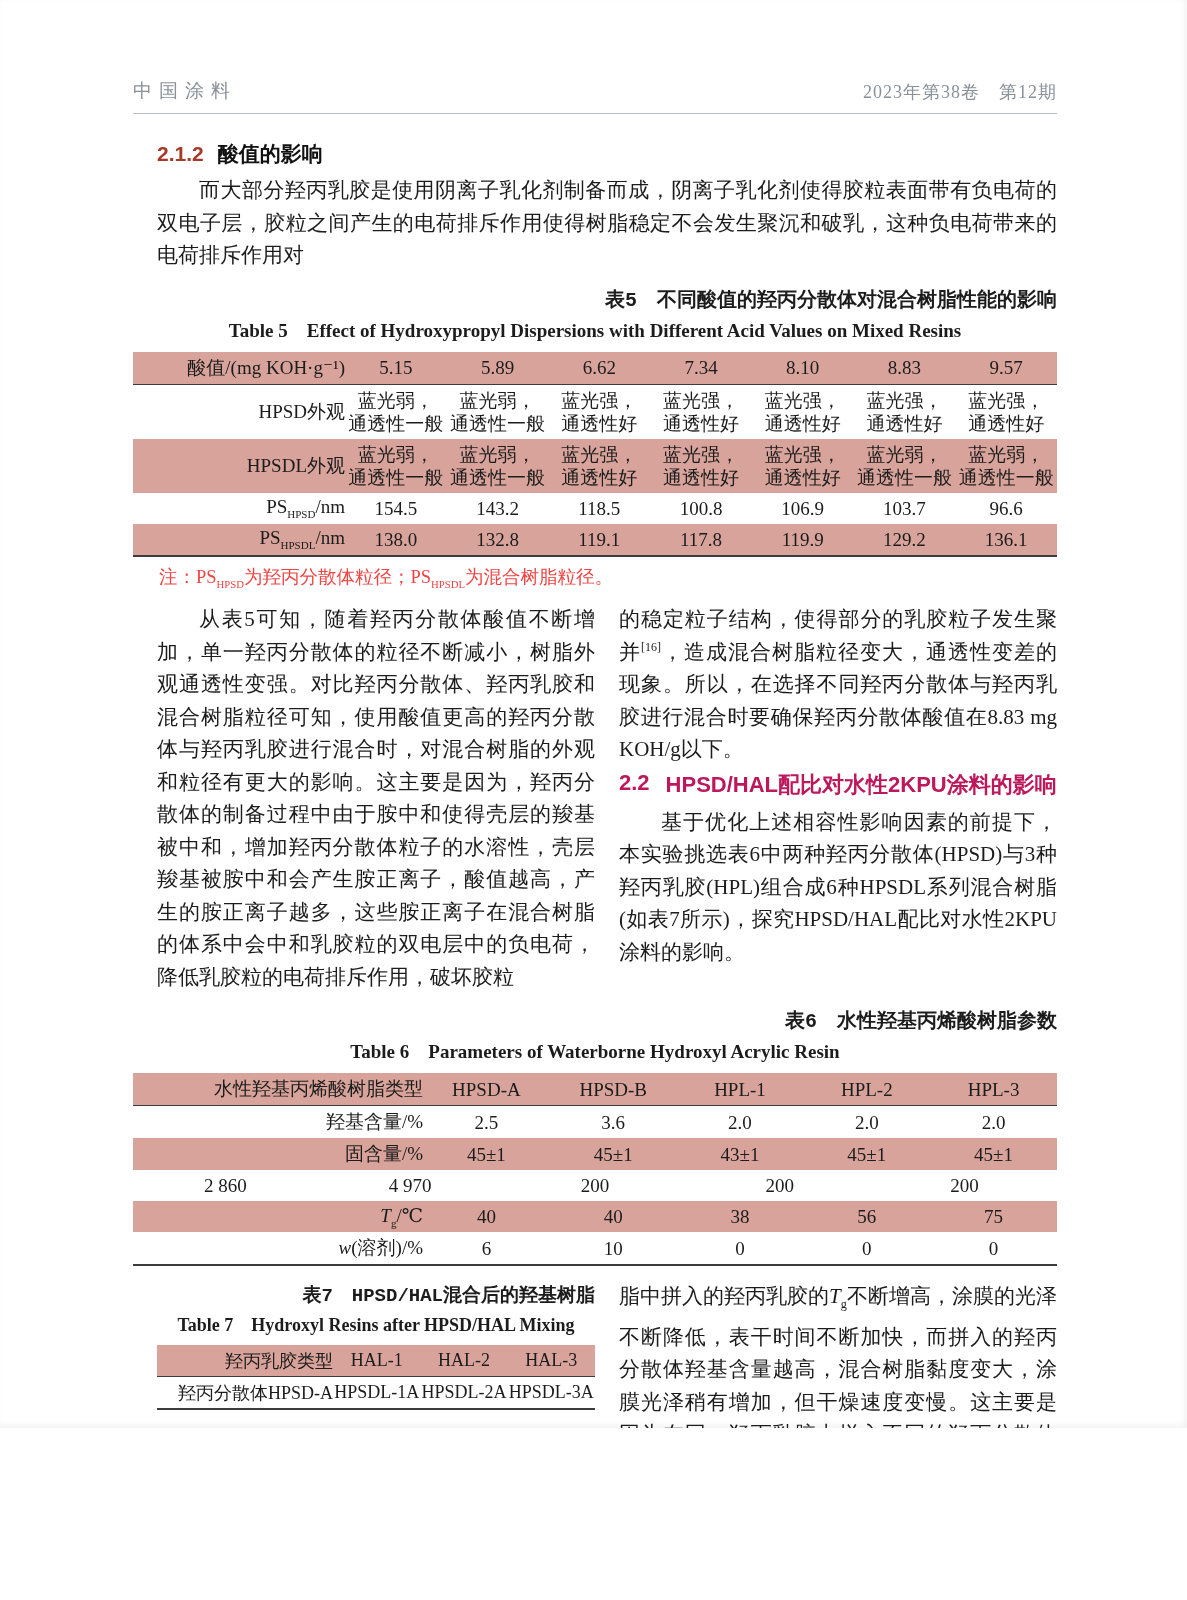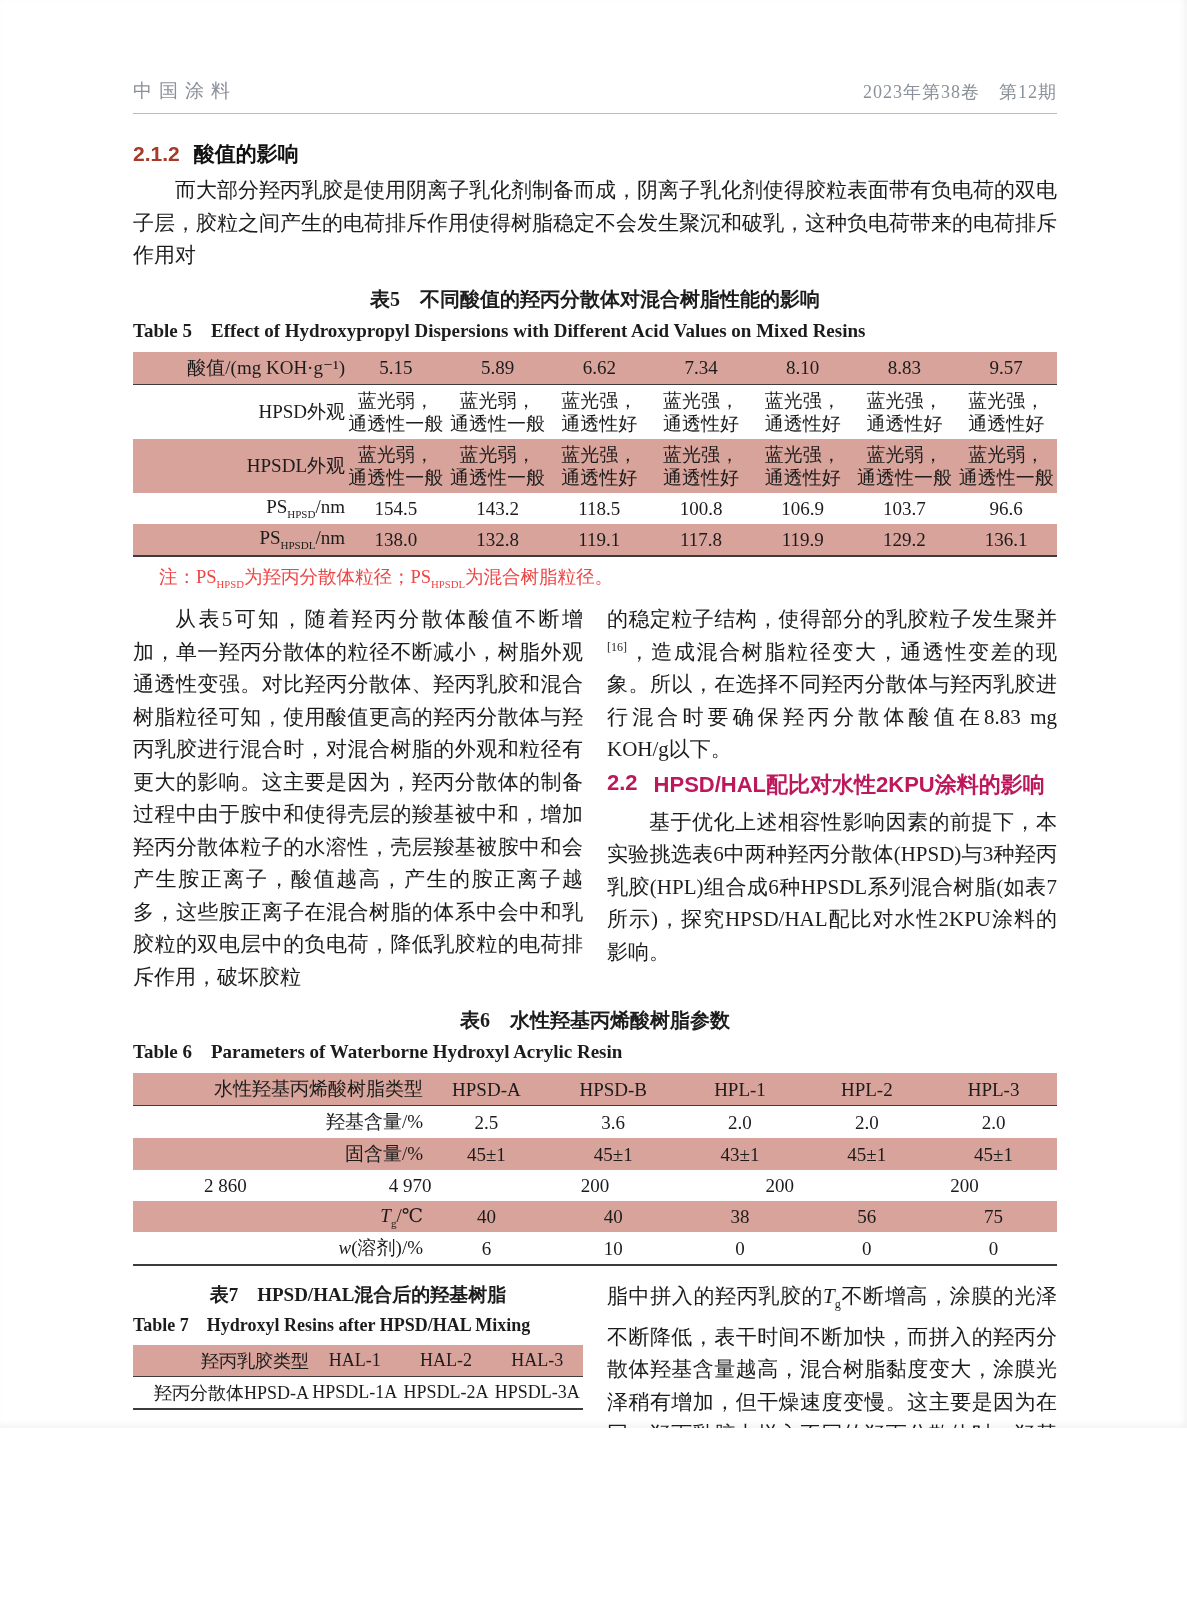--- a/index.html
+++ b/index.html
@@ -17,39 +17,39 @@
   
   .runhead{
     display:flex;justify-content:space-between;align-items:flex-end;
     color:#8a9199;font-size:19px;
     border-bottom:1px solid #b9bec4;
     padding-bottom:9px;margin-bottom:26px;
   }
   .runhead .journal{letter-spacing:7px;}
   .runhead .issue{letter-spacing:1px;font-size:18px;}
   
-  .twocol{display:flex;gap:24px;}
+  .twocol{display:flex;gap:24px;margin-left:24px;}
   .col{flex:1 1 0;min-width:0;}
   p.body{
     margin:0;font-size:21px;line-height:32.5px;text-align:justify;
   }
   p.indent{text-indent:2em;}
   sup.ref{font-size:12px;vertical-align:super;line-height:0;}
   
   .h3{display:flex;align-items:baseline;gap:14px;margin:0 0 6px 0;
       font-family:"Liberation Sans","DejaVu Sans",sans-serif;font-size:21px;font-weight:bold;}
   .h3 .num{color:#a63a28;}
   .h3 .ttl{color:#111;}
   .h2red{margin:4px 0 6px 0;font-family:"Liberation Sans","DejaVu Sans",sans-serif;
       font-size:22px;font-weight:bold;color:#be185d;display:flex;gap:16px;}
   
   .tblock{margin:14px 0 14px 0;}
-  .t-title-cn{text-align:center;font-family:Liberation Serif, serif;
+  .t-title-cn{text-align:right;font-family:Liberation Mono, monospace;
       font-weight:bold;font-size:20px;margin-bottom:5px;}
-  .t-title-en{text-align:left;font-weight:bold;font-size:19px;margin-bottom:8px;}
+  .t-title-en{text-align:center;font-weight:bold;font-size:19px;margin-bottom:8px;}
   .dtable{border-bottom:2px solid #3c3c3c;}
   .dtable .trow{display:flex;align-items:center;min-height:31px;font-size:19px;}
   .dtable .trow:first-child{border-bottom:1.5px solid #3c3c3c;}
   .dtable .trow:nth-child(odd){background:#d8a39a;}
   .dtable .tlabel{text-align:right;padding:3px 0 3px 14px;box-sizing:border-box;}
   .dtable .tcell{flex:1 1 0;text-align:center;white-space:pre-line;line-height:23px;padding:4px 0;}
   .t5 .tlabel{flex:0 0 212px;}
   .t6 .tlabel{flex:0 0 290px;}
   .t7table .tlabel{flex:0 0 176px;padding-left:8px;}
   .t7table .trow{font-size:18px;}

